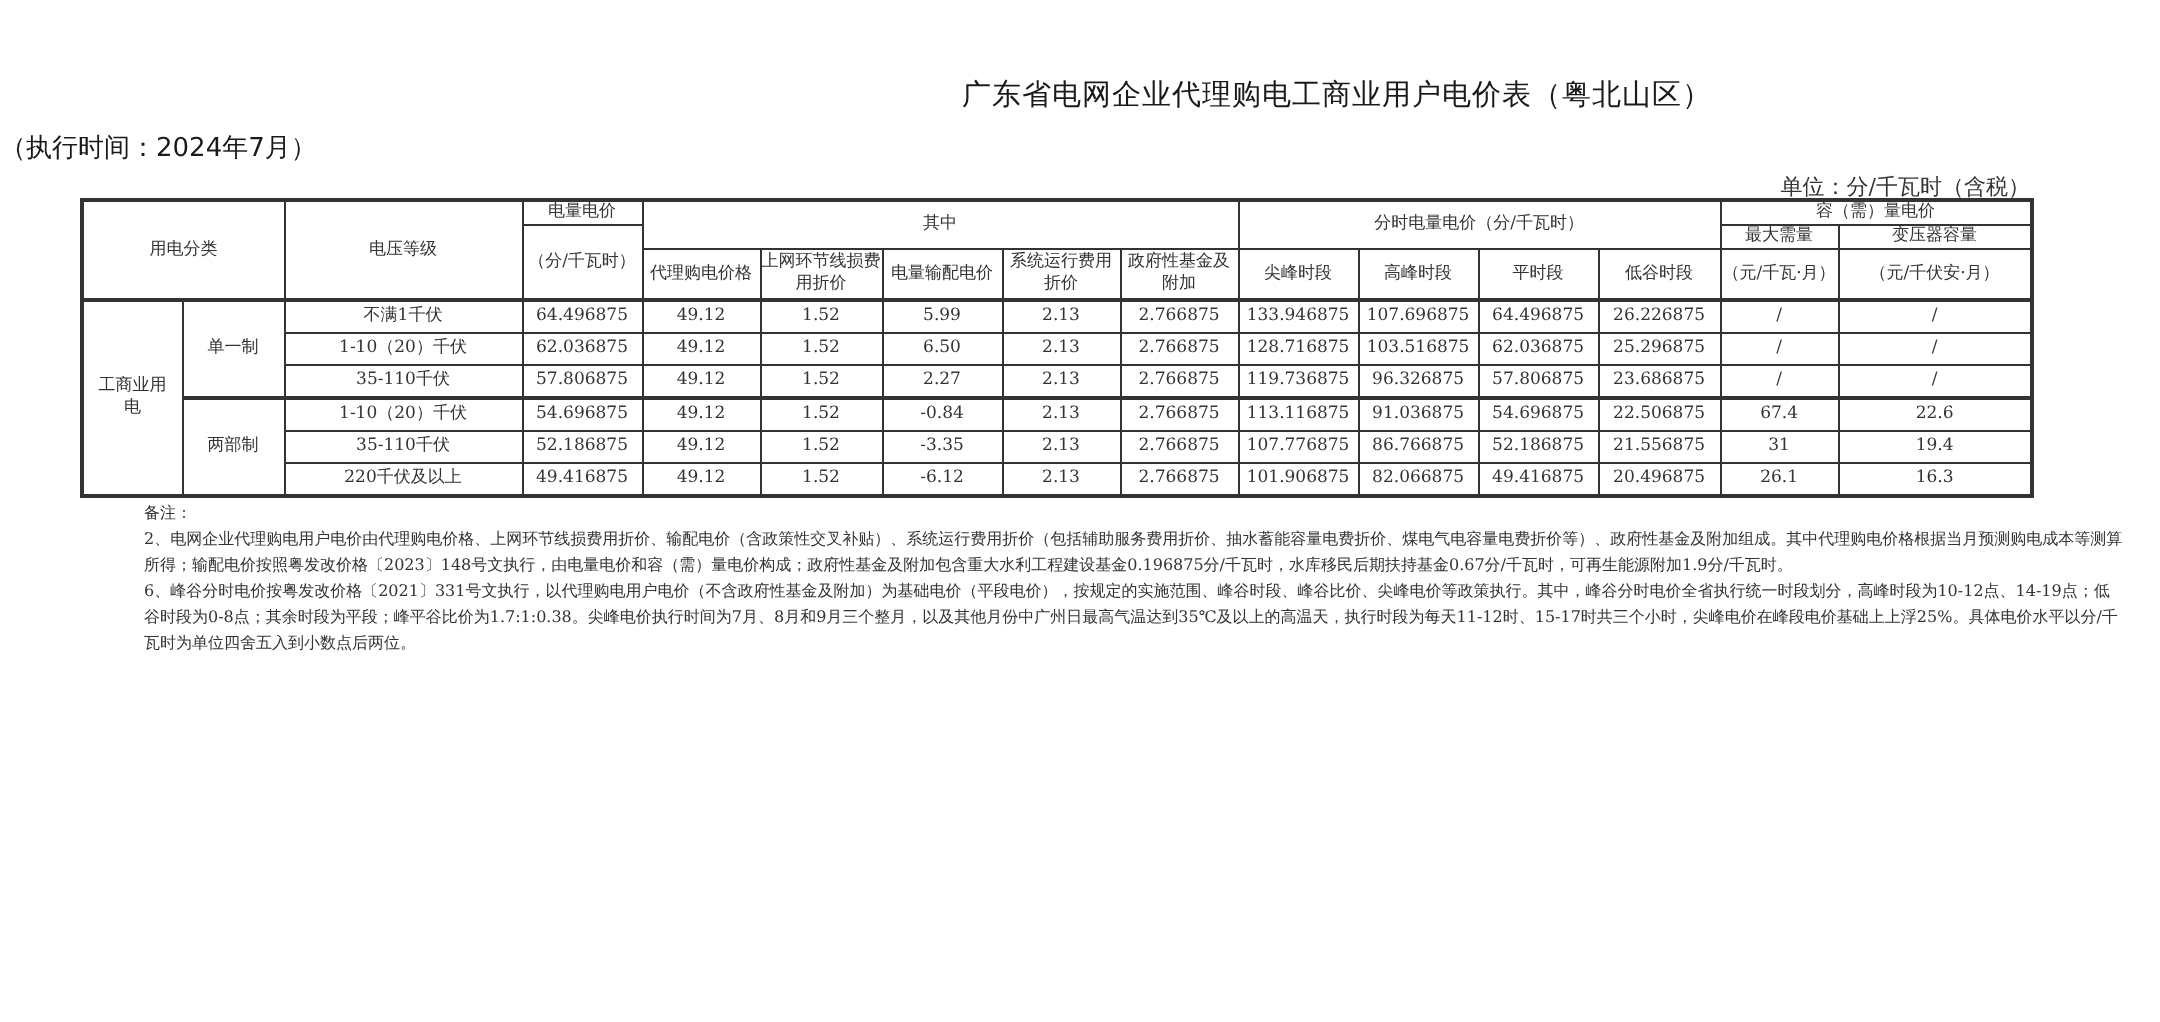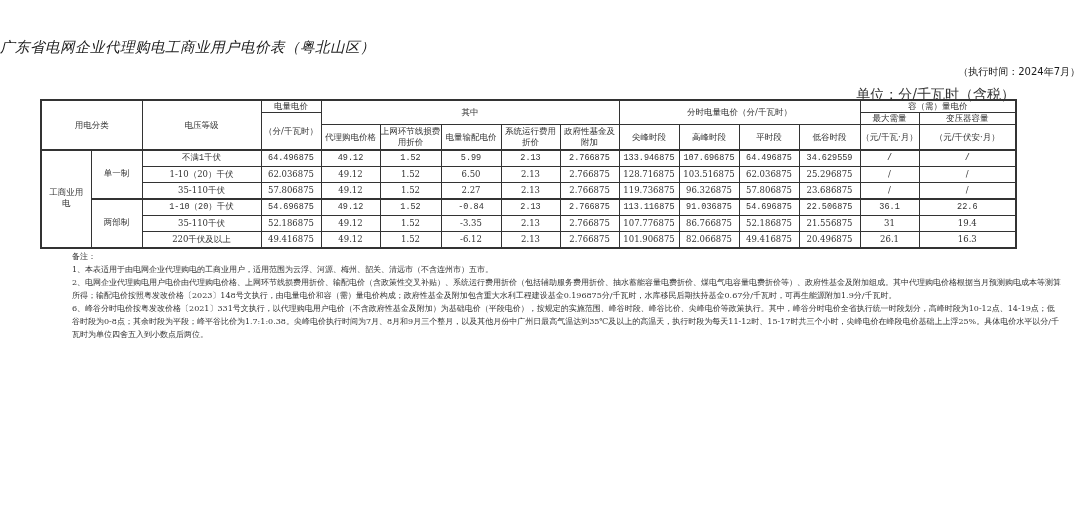--- a/index.html
+++ b/index.html
@@ -1,32 +1,32 @@
 <!DOCTYPE html>
 <html><head>
 <meta charset="utf-8">
 <style>
   html, body { margin: 0; padding: 0; background: #ffffff; }
   body { width: 1080px; height: 511px; position: relative; overflow: hidden;
          font-family: "DejaVu Serif", "Liberation Serif", serif; color: #2a2a2a; }
-  .title { position: absolute; left: 0; width: 856px; top: 38px; text-align: left;
-           font-family: "DejaVu Sans", "Liberation Sans", sans-serif; font-size: 14.5px; color: #1a1a1a; letter-spacing: 0.5px; font-style: italic; }
-  .subtitle { position: absolute; left: 0; width: 1080px; top: 65px; text-align: right;
-              font-family: "DejaVu Sans", "Liberation Sans", sans-serif; font-size: 10px; color: #1a1a1a; }
-  .unit { position: absolute; right: 65px; top: 86px; font-size: 14px; color: #333; }
+  .title { position: absolute; left: 0; width: 856px; top: 38px; text-align: right;
+           font-family: "DejaVu Sans", "Liberation Sans", sans-serif; font-size: 14.5px; color: #1a1a1a; letter-spacing: 0.5px; }
+  .subtitle { position: absolute; left: 0; width: 1080px; top: 65px; text-align: left;
+              font-family: "DejaVu Sans", "Liberation Sans", sans-serif; font-size: 13px; color: #1a1a1a; }
+  .unit { position: absolute; right: 65px; top: 86px; font-size: 11px; color: #333; }
   table.price { position: absolute; left: 40px; top: 99px; border-collapse: collapse; table-layout: fixed; width: 975px; }
   table.price td { border: 1px solid #333; text-align: center; vertical-align: middle; font-size: 8.5px;
                    color: #333; padding: 0; line-height: 11px; overflow: hidden; white-space: nowrap; }
   table.price { border: 2px solid #333; }
   table.price td.wrap { white-space: normal; }
   table.price tr.hr1 td { height: 11px; }
   table.price tr.hr2 td { height: 11px; margin-top: 13px; }
   table.price tr.hr3 td { height: 24px; }
   table.price tr.dr td { height: 15px; }
-  table.price tr.thick-top td { border-top: 2px solid #333; font-family: Liberation Mono, monospace; }
+  table.price tr.thick-top td { border-top: 2px solid #333; }
   .notes { position: absolute; left: 48px; top: 250px; width: 990px; font-size: 8px; line-height: 13px; color: #333; margin-left: 24px; }
   .notes p { margin: 0; }
 </style>
 </head>
 <body>
 
 <div class="title">广东省电网企业代理购电工商业用户电价表（粤北山区）</div>
 <div class="subtitle">（执行时间：2024年7月）</div>
 <div class="unit">单位：分/千瓦时（含税）</div>
 
@@ -82,21 +82,21 @@
     <td>不满1千伏</td>
     <td>64.496875</td>
     <td>49.12</td>
     <td>1.52</td>
     <td>5.99</td>
     <td>2.13</td>
     <td>2.766875</td>
     <td>133.946875</td>
     <td>107.696875</td>
     <td>64.496875</td>
-    <td>34.629559</td>
+    <td>26.226875</td>
     <td>/</td>
     <td>/</td>
   </tr>
 
   <tr class="dr">
     <td>1-10（20）千伏</td>
     <td>62.036875</td>
     <td>49.12</td>
     <td>1.52</td>
     <td>6.50</td>
@@ -132,21 +132,21 @@
     <td>54.696875</td>
     <td>49.12</td>
     <td>1.52</td>
     <td>-0.84</td>
     <td>2.13</td>
     <td>2.766875</td>
     <td>113.116875</td>
     <td>91.036875</td>
     <td>54.696875</td>
     <td>22.506875</td>
-    <td>36.1</td>
+    <td>67.4</td>
     <td>22.6</td>
   </tr>
 
   <tr class="dr">
     <td>35-110千伏</td>
     <td>52.186875</td>
     <td>49.12</td>
     <td>1.52</td>
     <td>-3.35</td>
     <td>2.13</td>
@@ -172,16 +172,15 @@
     <td>49.416875</td>
     <td>20.496875</td>
     <td>26.1</td>
     <td>16.3</td>
   </tr>
 </tbody>
   </table>
 
 <div class="notes">
   <p>备注：</p>
-  <p>1、本表适用于由电网企业代理购电的工商业用户，适用范围为云浮、河源、梅州、韶关、清远市（不含连州市）五市。</p>
   <p>2、电网企业代理购电用户电价由代理购电价格、上网环节线损费用折价、输配电价（含政策性交叉补贴）、系统运行费用折价（包括辅助服务费用折价、抽水蓄能容量电费折价、煤电气电容量电费折价等）、政府性基金及附加组成。其中代理购电价格根据当月预测购电成本等测算所得；输配电价按照粤发改价格〔2023〕148号文执行，由电量电价和容（需）量电价构成；政府性基金及附加包含重大水利工程建设基金0.196875分/千瓦时，水库移民后期扶持基金0.67分/千瓦时，可再生能源附加1.9分/千瓦时。</p>
   <p>6、峰谷分时电价按粤发改价格〔2021〕331号文执行，以代理购电用户电价（不含政府性基金及附加）为基础电价（平段电价），按规定的实施范围、峰谷时段、峰谷比价、尖峰电价等政策执行。其中，峰谷分时电价全省执行统一时段划分，高峰时段为10-12点、14-19点；低谷时段为0-8点；其余时段为平段；峰平谷比价为1.7:1:0.38。尖峰电价执行时间为7月、8月和9月三个整月，以及其他月份中广州日最高气温达到35℃及以上的高温天，执行时段为每天11-12时、15-17时共三个小时，尖峰电价在峰段电价基础上上浮25%。具体电价水平以分/千瓦时为单位四舍五入到小数点后两位。</p>
 </div>
 
 </body></html>

